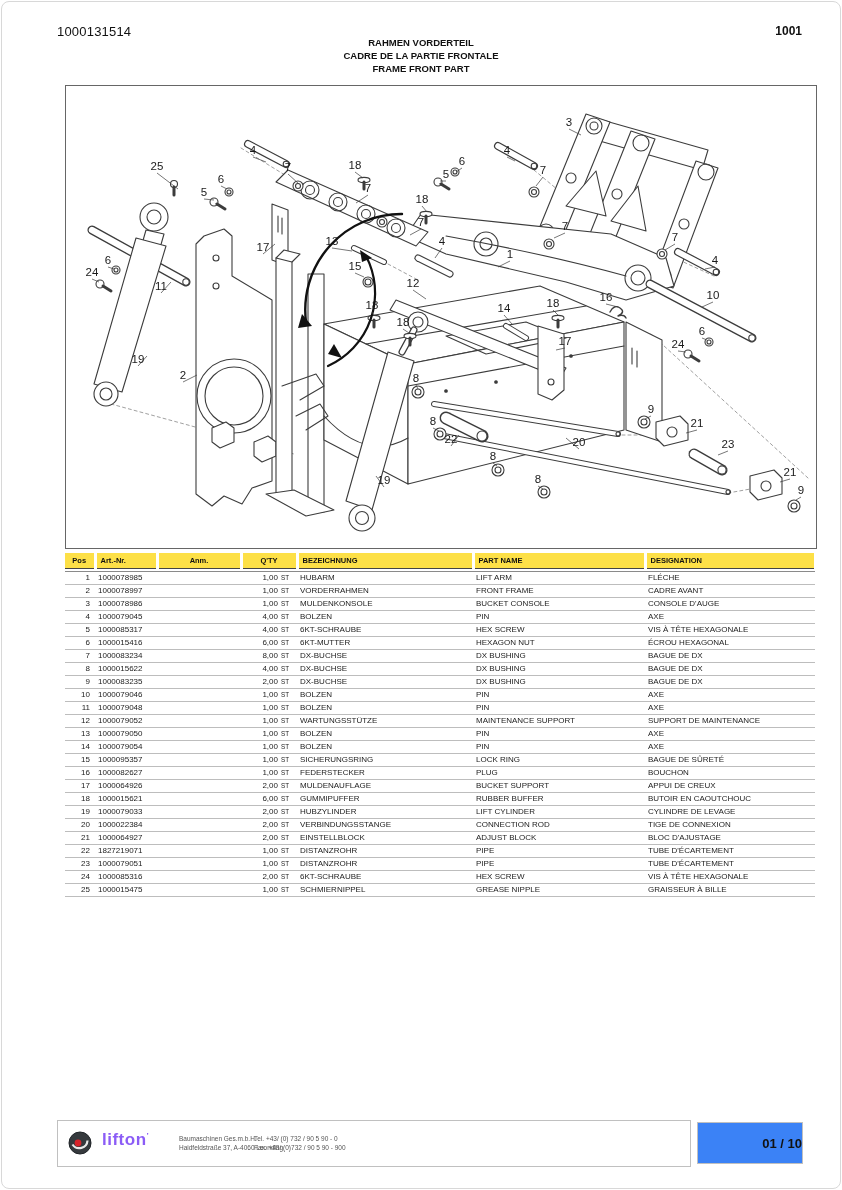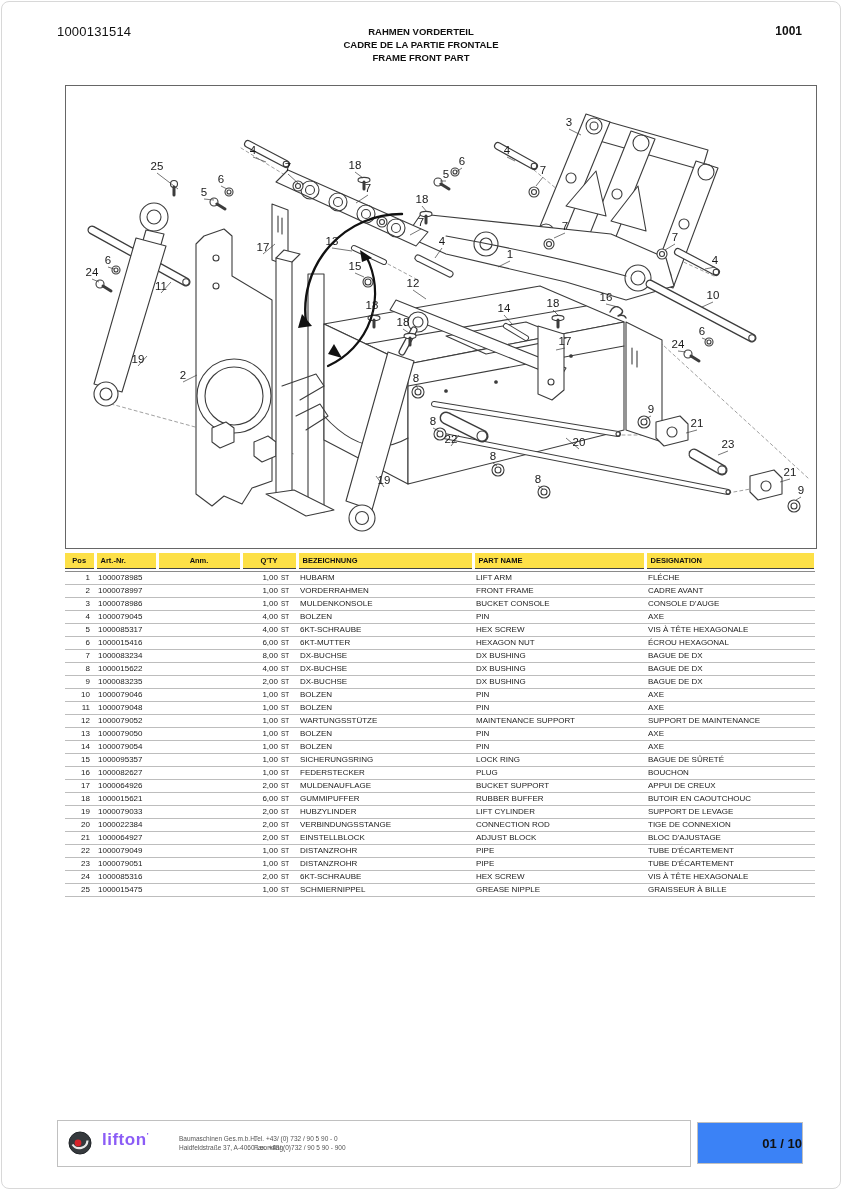--- a/index.html
+++ b/index.html
@@ -4,21 +4,21 @@
 <style>
   html,body{margin:0;padding:0;}
   body{
     width:842px;height:1190px;background:#fff;position:relative;
     font-family:"Liberation Sans",sans-serif;color:#111;overflow:hidden;
   }
   .page-border{position:absolute;inset:1px;border:1px solid #d8d8d8;border-radius:8px;pointer-events:none;}
 
   
   .doc-number{position:absolute;left:57px;top:24px;font-size:13px;font-weight:normal;letter-spacing:.2px;}
-  .titles{position:absolute;left:0;right:0;top:25px;text-align:center;font-weight:bold;font-size:9.5px;line-height:13px;}
+  .titles{position:absolute;left:0;right:0;top:36px;text-align:center;font-weight:bold;font-size:9.5px;line-height:13px;}
   .page-id{position:absolute;right:40px;top:24px;font-size:12px;font-weight:bold;}
 
   
   .diagram-box{position:absolute;left:65px;top:85px;width:750px;height:462px;border:1px solid #666;background:#fff;}
   .diagram-box svg{display:block;}
   .callout-layer text{font-family:"Liberation Sans",sans-serif;font-size:11.5px;fill:#1a1a1a;text-anchor:middle;}
 
   
   .parts-table{position:absolute;left:65px;top:553px;width:750px;border-collapse:collapse;table-layout:fixed;}
   .parts-table th{
@@ -573,21 +573,21 @@
         <td class="c-en">RUBBER BUFFER</td>
         <td class="c-fr">BUTOIR EN CAOUTCHOUC</td>
       </tr>
       <tr>
         <td class="c-pos">19</td>
         <td class="c-art">1000079033</td>
         <td class="c-anm"></td>
         <td class="c-qty"><span>2,00</span><span class="unit">ST</span></td>
         <td class="c-de">HUBZYLINDER</td>
         <td class="c-en">LIFT CYLINDER</td>
-        <td class="c-fr">SUPPORT DE LEVAGE</td>
+        <td class="c-fr">CYLINDRE DE LEVAGE</td>
       </tr>
       <tr>
         <td class="c-pos">20</td>
         <td class="c-art">1000022384</td>
         <td class="c-anm"></td>
         <td class="c-qty"><span>2,00</span><span class="unit">ST</span></td>
         <td class="c-de">VERBINDUNGSSTANGE</td>
         <td class="c-en">CONNECTION ROD</td>
         <td class="c-fr">TIGE DE CONNEXION</td>
       </tr>
@@ -595,21 +595,21 @@
         <td class="c-pos">21</td>
         <td class="c-art">1000064927</td>
         <td class="c-anm"></td>
         <td class="c-qty"><span>2,00</span><span class="unit">ST</span></td>
         <td class="c-de">EINSTELLBLOCK</td>
         <td class="c-en">ADJUST BLOCK</td>
         <td class="c-fr">BLOC D'AJUSTAGE</td>
       </tr>
       <tr>
         <td class="c-pos">22</td>
-        <td class="c-art">1000079049</td>
+        <td class="c-art">1827219071</td>
         <td class="c-anm"></td>
         <td class="c-qty"><span>1,00</span><span class="unit">ST</span></td>
         <td class="c-de">DISTANZROHR</td>
         <td class="c-en">PIPE</td>
         <td class="c-fr">TUBE D'ÉCARTEMENT</td>
       </tr>
       <tr>
         <td class="c-pos">23</td>
         <td class="c-art">1000079051</td>
         <td class="c-anm"></td>

